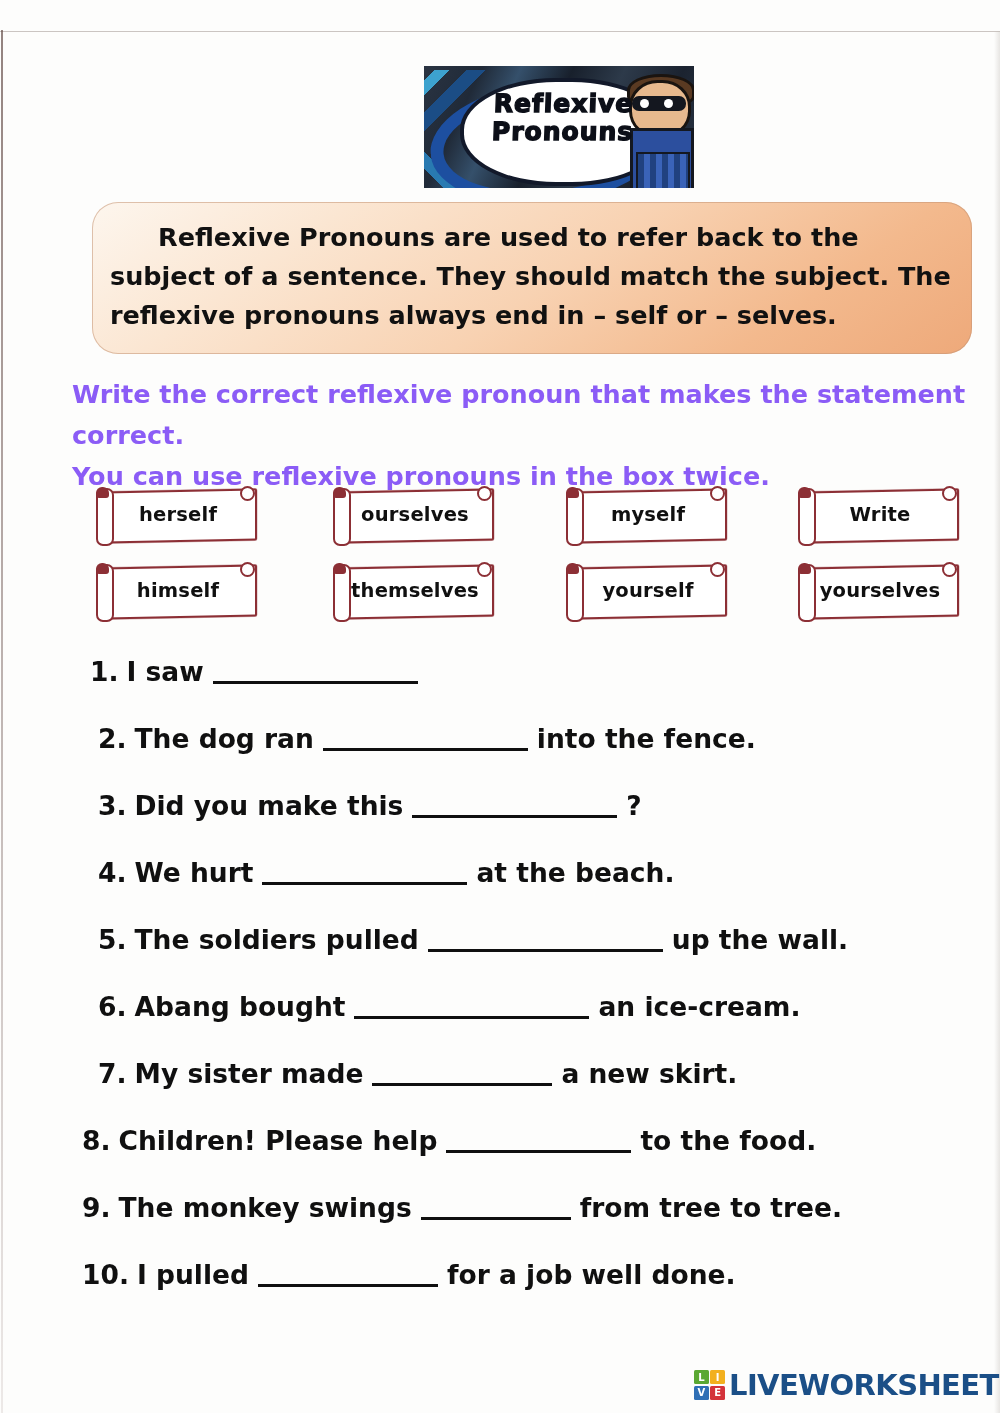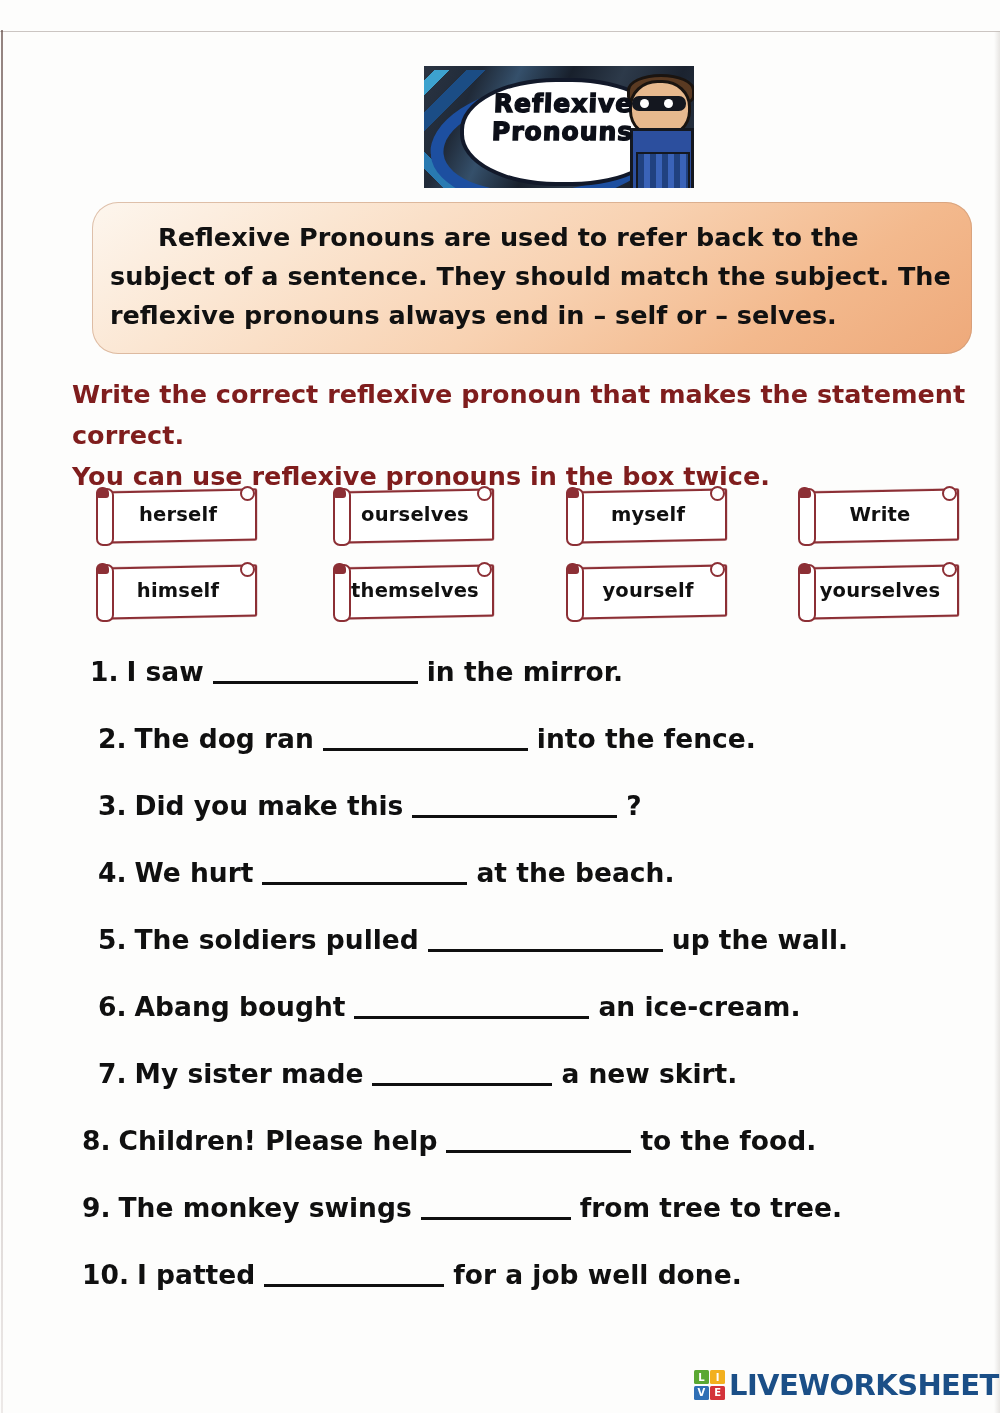--- a/index.html
+++ b/index.html
@@ -179,21 +179,21 @@
 
   
   .directions {
     position: absolute;
     left: 72px; top: 374px;
     width: 900px;
     font-family: "DejaVu Sans", sans-serif;
     font-size: 25.5px;
     line-height: 41px;
     font-weight: 600;
-    color: #7f1d1d;
+    color: #8b5cf6;
   }
 
   
   .wordbank {
     position: absolute;
     left: 92px; top: 486px;
     width: 890px; height: 140px;
   }
   .scroll {
     position: absolute;
@@ -411,21 +411,20 @@
         <div class="roll-cap"></div>
         <div class="word">yourselves</div>
       </div>
     </div>
 
   <div class="questions" id="questions">
       <div class="q q1">
         <span class="num">1.</span>
         <span class="pre">I saw</span>
         <span class="blank" style="width: 205px;"></span>
-        <span class="post">in the mirror.</span>
       </div>
       <div class="q q2">
         <span class="num">2.</span>
         <span class="pre">The dog ran</span>
         <span class="blank" style="width: 205px;"></span>
         <span class="post">into the fence.</span>
       </div>
       <div class="q q3">
         <span class="num">3.</span>
         <span class="pre">Did you make this</span>
@@ -463,21 +462,21 @@
         <span class="post">to the food.</span>
       </div>
       <div class="q q9">
         <span class="num">9.</span>
         <span class="pre">The monkey swings</span>
         <span class="blank" style="width: 150px;"></span>
         <span class="post">from tree to tree.</span>
       </div>
       <div class="q q10">
         <span class="num">10.</span>
-        <span class="pre">I patted</span>
+        <span class="pre">I pulled</span>
         <span class="blank" style="width: 180px;"></span>
         <span class="post">for a job well done.</span>
       </div>
     </div>
 
   <div class="lw-logo">
     <div class="lw-grid" id="lw-grid">
         <div class="lw-cell" style="background: rgb(90, 168, 50);">L</div>
         <div class="lw-cell" style="background: rgb(242, 176, 30);">I</div>
         <div class="lw-cell" style="background: rgb(47, 111, 181);">V</div>

